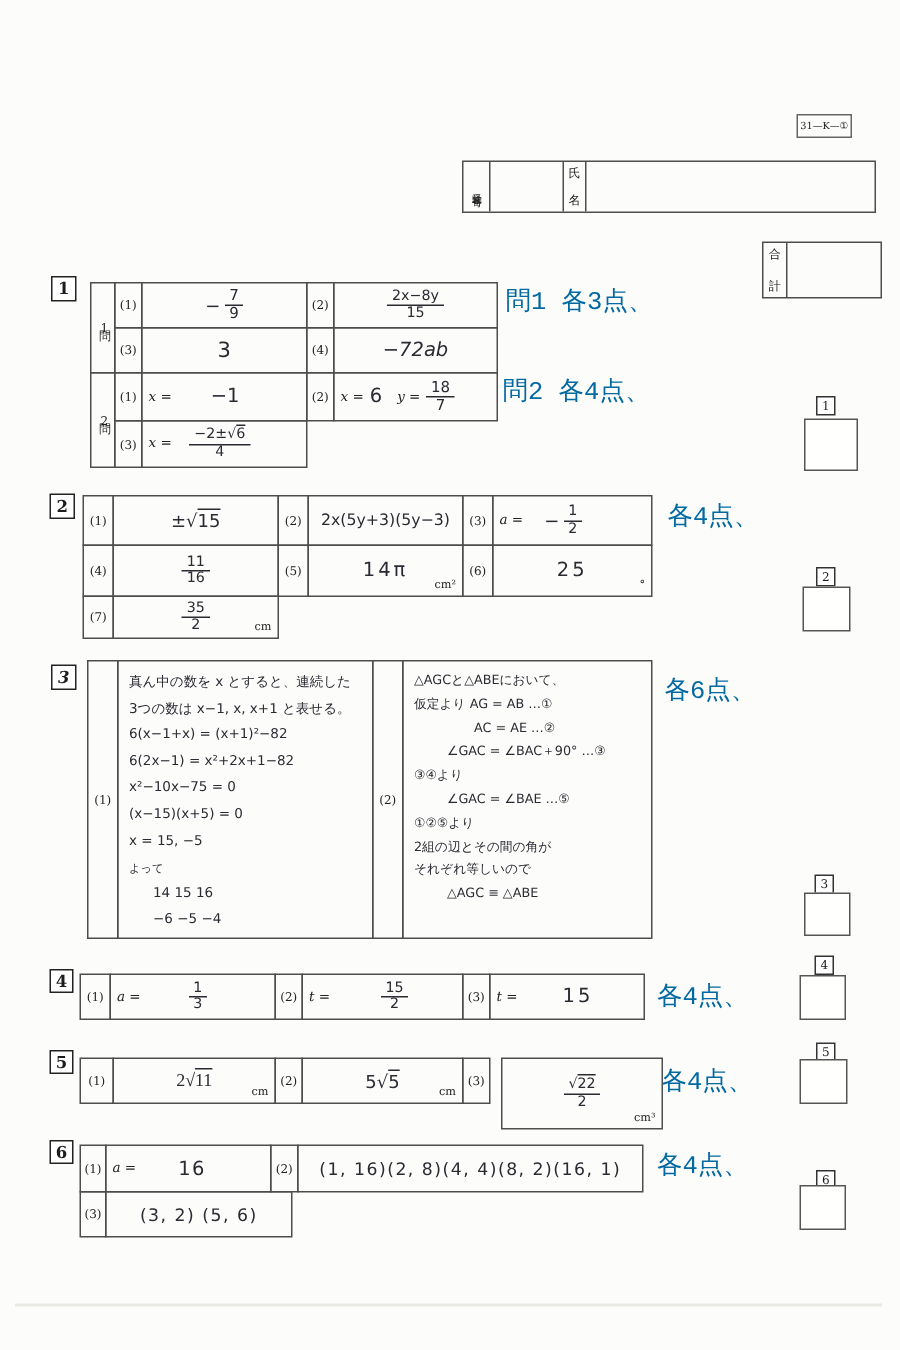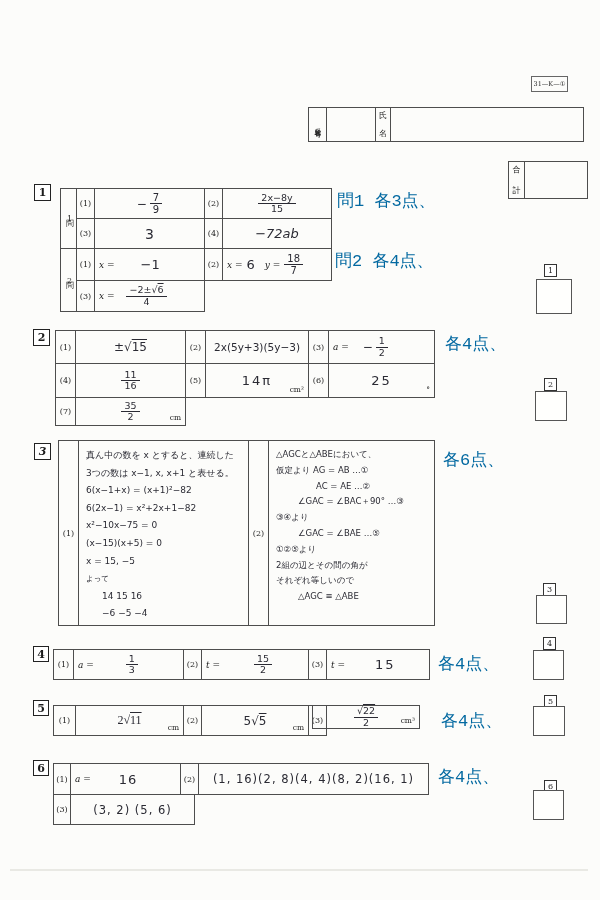--- a/index.html
+++ b/index.html
@@ -308,21 +308,21 @@
     <div class="cell lbl" style="left:130px;top:0;width:19px;height:31px;">
         <span>(2)</span>
       </div>
     <div class="cell" style="left:148px;top:0;width:108px;height:31px;">
       <span class="hw" style="font-size:12px;"><span>5√</span><span class="rad">5</span></span>
       <span class="unit">cm</span>
     </div>
     <div class="cell lbl" style="left:255px;top:0;width:19px;height:31px;">
         <span>(3)</span>
       </div>
-    <div class="cell" style="left:259px;top:0;width:108px;height:24px;">
+    <div class="cell" style="left:281px;top:0;width:108px;height:48px;">
       <span class="frac" style="font-size:9.5px;">
         <span class="fnum"><span>√</span><span class="rad">22</span></span>
         <span class="fden">2</span>
       </span>
       <span class="unit">cm³</span>
     </div>
   </div>
   <div class="note" style="left:441px;top:709px;">各4点、</div>
   <div class="sbl" style="left:544px;top:695px;">
       <span>5</span>

